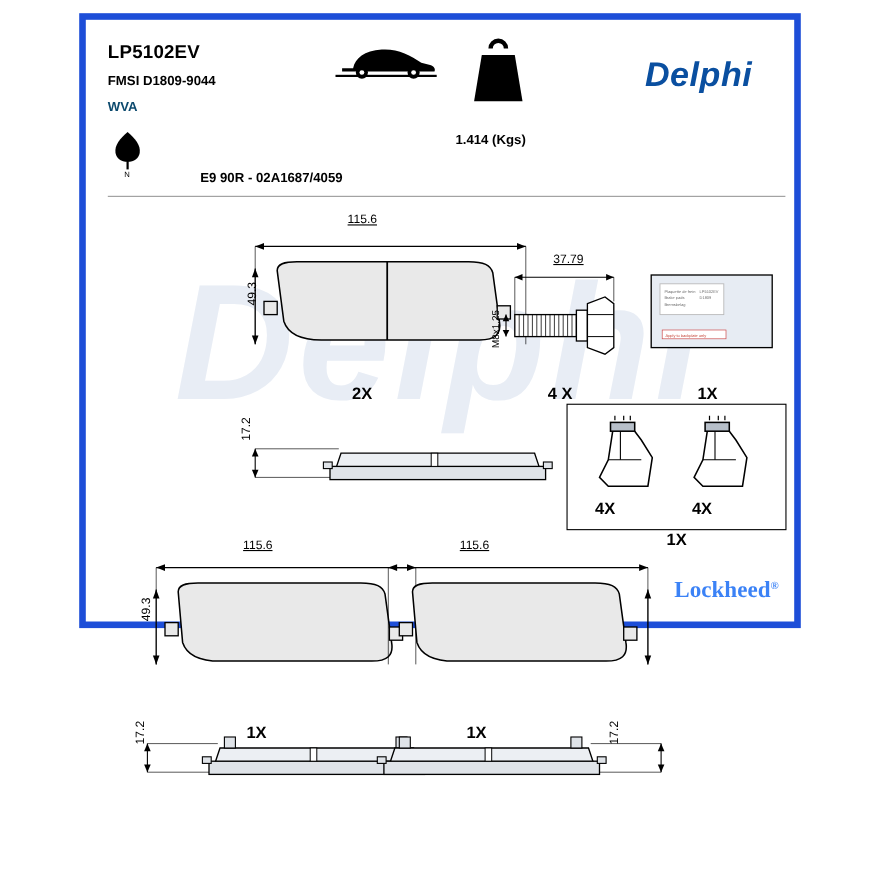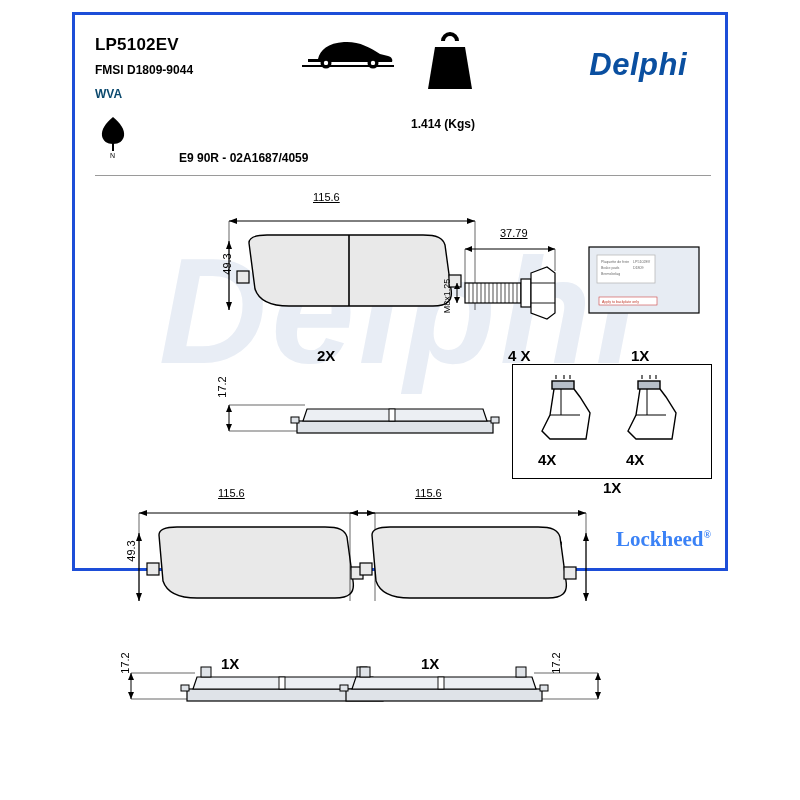--- a/index.html
+++ b/index.html
@@ -32,21 +32,21 @@
     line-height: 1;
   }
 
   
   .sheet {
     position: absolute;
     left: 72px;
     top: 12px;
     width: 656px;
     height: 559px;
-    border: 3px solid #1d4ed8;
+    border: 6px solid #1d4ed8;
     background: transparent;
     box-sizing: border-box;
     z-index: 1;
   }
 
   
   .hdr-code {
     position: absolute;
     left: 20px;
     top: 20px;
@@ -266,21 +266,21 @@
 
     <path d="M80,36 L96,30 L104,36 L104,76 L96,82 L80,76 Z" fill="#fff" stroke="#000" stroke-width="1.2"></path>
     <line x1="80" y1="46" x2="104" y2="46" stroke="#000" stroke-width=".9"></line>
     <line x1="80" y1="66" x2="104" y2="66" stroke="#000" stroke-width=".9"></line>
 
     <line x1="6" y1="46" x2="6" y2="66" stroke="#000" stroke-width="1"></line>
     <polygon points="6,46 3,52 9,52" fill="#000"></polygon>
     <polygon points="6,66 3,60 9,60" fill="#000"></polygon>
   </svg>
 
-  <div class="qty" style="left:420px; top:332px;margin-left:13px;">4 X</div>
+  <div class="qty" style="left:420px; top:332px;">4 X</div>
 
   <svg style="position:absolute; left:510px; top:228px;" width="120" height="80">
     <rect x="4" y="4" width="110" height="66" fill="#e7ecf3" stroke="#000" stroke-width="1.2"></rect>
     <rect x="12" y="12" width="58" height="28" fill="#fff" stroke="#b9b9b9" stroke-width=".8"></rect>
     <g font-family="Liberation Sans, sans-serif" font-size="3.6" fill="#6a6a6a">
       <text x="16" y="20">Plaquette de frein</text>
       <text x="16" y="26">Brake pads</text>
       <text x="16" y="32">Bremsbelag</text>
       <text x="48" y="20">LP5102EV</text>
       <text x="48" y="26">D1809</text>

